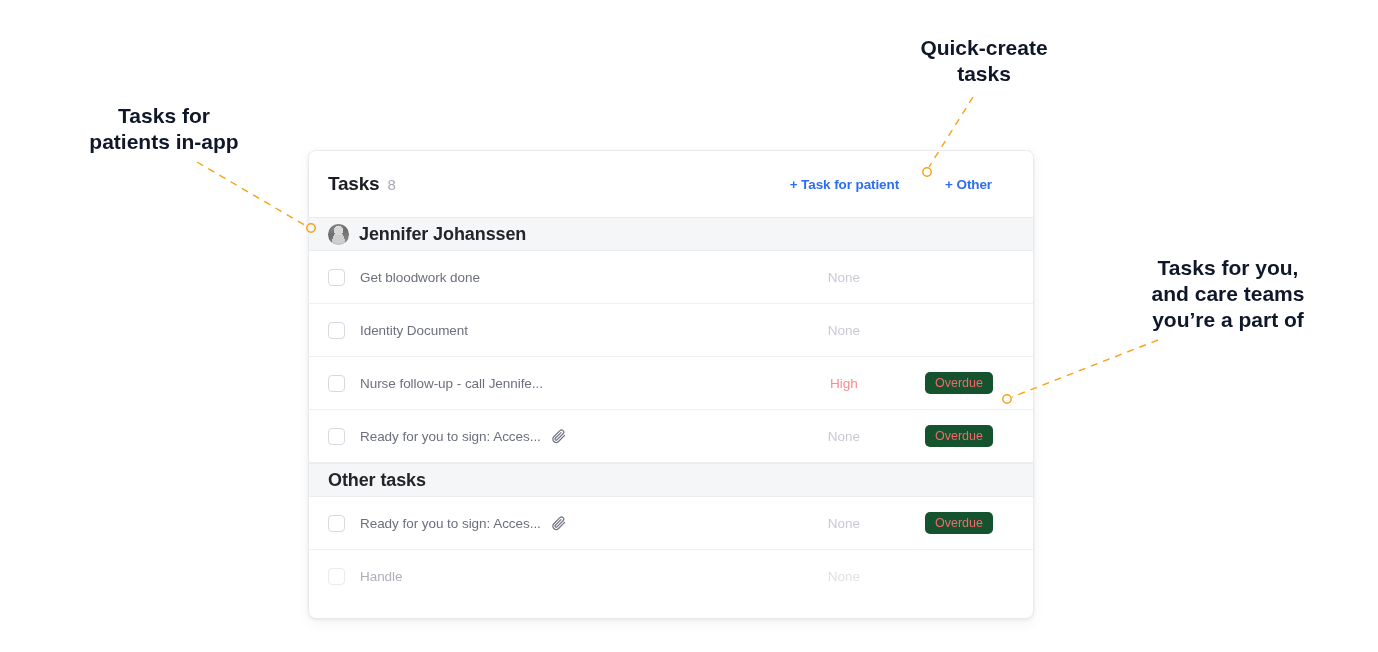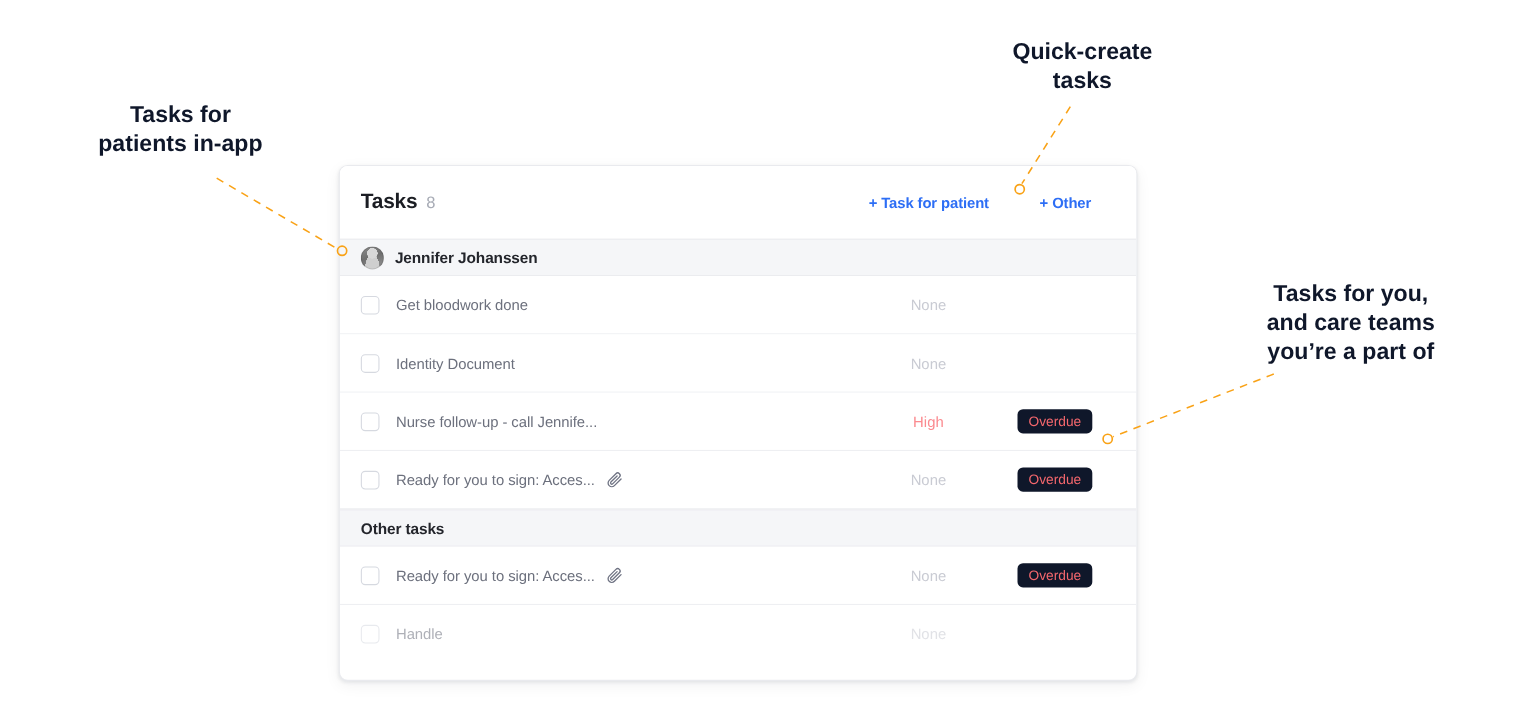--- a/index.html
+++ b/index.html
@@ -28,21 +28,21 @@
   .callout-text {
     position: absolute;
     color: #0f172a;
     font-family: "Liberation Sans", sans-serif;
     font-size: 21px;
     font-weight: 700;
     line-height: 26px;
     text-align: center;
     white-space: pre-line;
   }
-  #callout-patients { left: 44px; top: 92px; width: 240px; }
+  #callout-patients { left: 44px; top: 103px; width: 240px; }
   #callout-quickcreate { left: 874px; top: 35px; width: 220px; }
   #callout-teams { left: 1098px; top: 255px; width: 260px; }
 
   
   #tasks-card {
     position: absolute;
     left: 308px;
     top: 150px;
     width: 724px;
     height: 467px;
@@ -92,21 +92,21 @@
     height: 34px;
     background: #f5f6f8;
     border-top: 1px solid #ebecef;
     border-bottom: 1px solid #ebecef;
     display: flex;
     align-items: center;
     padding: 0 19px;
     box-sizing: border-box;
   }
   .group-label {
-    font-size: 14px;
+    font-size: 18px;
     font-weight: 700;
     color: #23252b;
     letter-spacing: -0.1px;
   }
   .group-avatar {
     width: 21px;
     height: 21px;
     border-radius: 50%;
     margin-right: 10px;
     flex: 0 0 auto;
@@ -170,21 +170,21 @@
     flex: 0 0 auto;
   }
   .task-priority.high { color: #fb8a8f; }
   .badge-cell {
     width: 110px;
     display: flex;
     justify-content: center;
     flex: 0 0 auto;
   }
   .badge-overdue {
-    background: #0f172a;
+    background: #14532d;
     color: #f4676d;
     font-size: 12.5px;
     border-radius: 5px;
     padding: 5px 10px;
     line-height: 1;
     white-space: nowrap;
   }
 
   
   .task-row.clipped { opacity: 0.55; }

